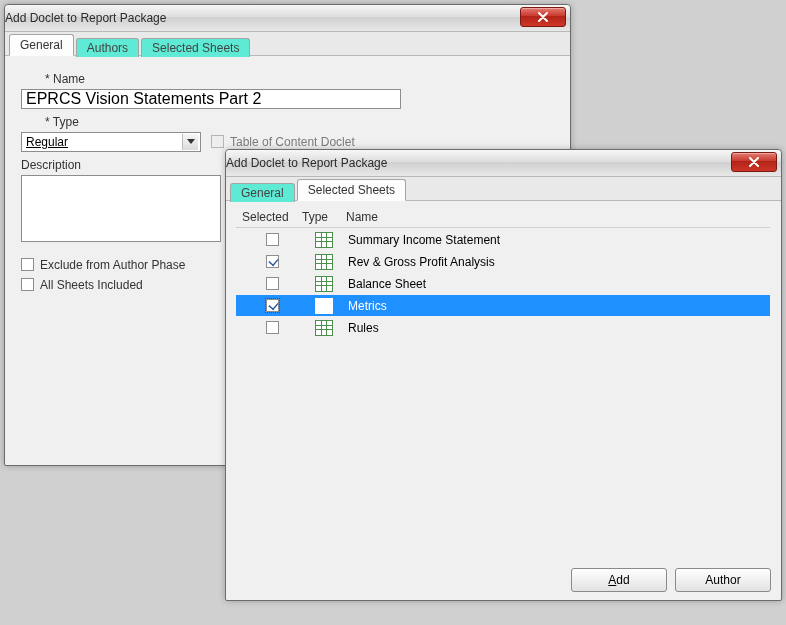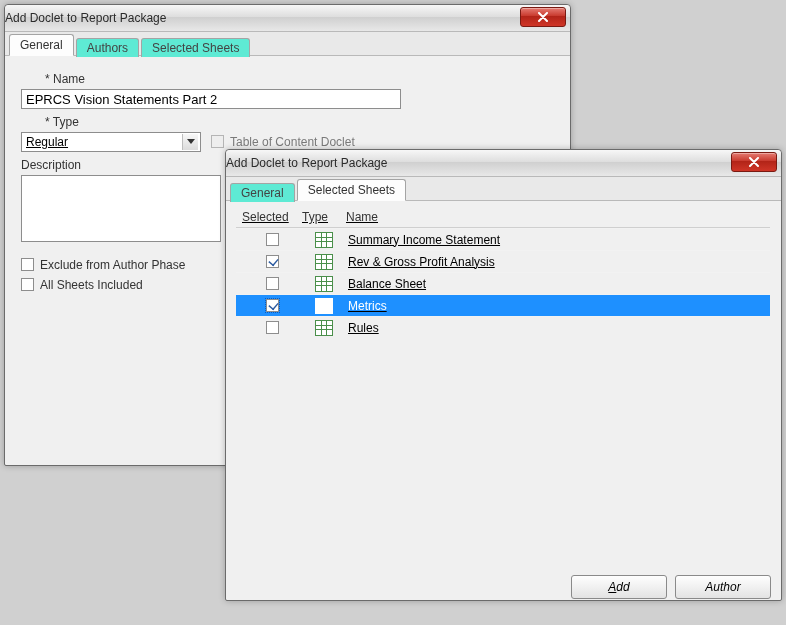--- a/index.html
+++ b/index.html
@@ -95,21 +95,21 @@
     color: #333;
     margin: 6px 0 3px 0;
   }
   .text-input {
     width: 380px;
     height: 20px;
     border: 1px solid #8d8d8d;
     background: #fff;
     padding: 1px 4px;
     font-family: inherit;
-    font-size: 13px;
+    font-size: 16px;
     box-sizing: border-box;
   }
   .type-row { display:flex; align-items:center; gap:10px; margin-top:2px;}
   .combo {
     width: 180px;
     height: 20px;
     border:1px solid #8d8d8d;
     background:#fff;
     display:flex;
     align-items:center;
@@ -139,21 +139,20 @@
     width: 198px;
     height: 65px;
     border:1px solid #8d8d8d;
     background:#fff;
     margin-top:2px;
   }
 
   
   .sheets-body {
     padding: 6px 11px 10px 10px;
-    text-decoration: underline;
   }
   .sheet-head {
     display:flex;
     font-size:12px;
     color:#333;
     border-bottom:1px solid #cfcfcf;
     padding:3px 0;
   }
   .col-sel { width:60px; text-align:left; padding-left:6px;}
   .col-type{ width:44px; }
@@ -186,22 +185,22 @@
   .wsicon::after  { top:4px; left:0; height:1px; width:100%; box-shadow:0 4px 0 #4a8f4a; }
   .sheet-row.selected .wsicon { border-color:#fff; }
   .sheet-row.selected .wsicon::before,
   .sheet-row.selected .wsicon::after { background:#fff; box-shadow:none; }
   .sheet-row.selected .wsicon::before { box-shadow:5px 0 0 #fff; }
   .sheet-row.selected .wsicon::after  { box-shadow:0 4px 0 #fff; }
 
   
   .footer {
     position:absolute;
-    bottom:1px; right:10px;
-    display:flex; gap:8px;font-style:italic;
+    bottom:8px; right:10px;
+    display:flex; gap:8px;
   }
   .btn {
     min-width:70px;
     height:22px;
     border:1px solid #8a8a8a;
     background:linear-gradient(to bottom,#fefefe,#e3e3e3);
     border-radius:3px;
     font-family:inherit;
     font-size:12px;
     display:flex; align-items:center; justify-content:center;

